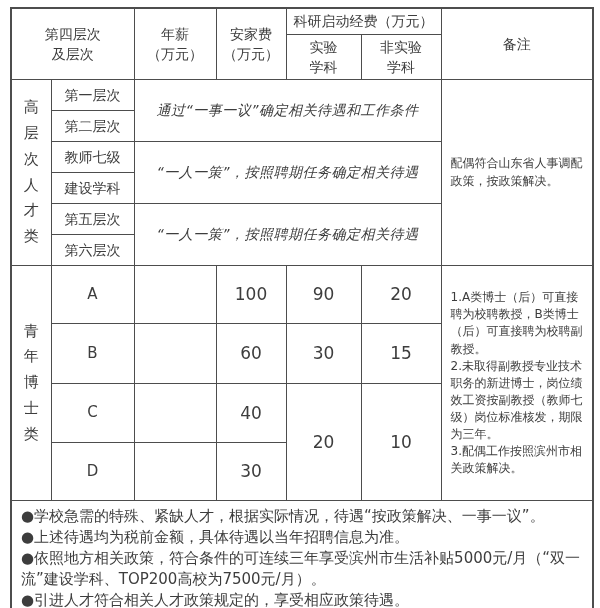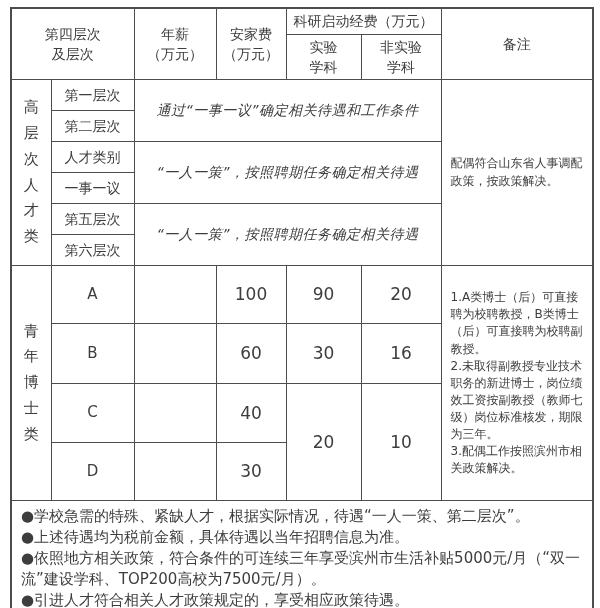--- a/index.html
+++ b/index.html
@@ -115,25 +115,25 @@
         <div class="vtext">高层次人才类</div>
       </td>
       <td>第一层次</td>
       <td class="treatment" colspan="4" rowspan="2">通过“一事一议”确定相关待遇和工作条件</td>
       <td class="remark remark1" rowspan="6">配偶符合山东省人事调配政策，按政策解决。</td>
     </tr>
     <tr class="lvl">
       <td>第二层次</td>
     </tr>
     <tr class="lvl">
-      <td>人才类别</td>
+      <td>教师七级</td>
       <td class="treatment" colspan="4" rowspan="2">“一人一策”，按照聘期任务确定相关待遇</td>
     </tr>
     <tr class="lvl">
-      <td>一事一议</td>
+      <td>建设学科</td>
     </tr>
     <tr class="lvl">
       <td>第五层次</td>
       <td class="treatment" colspan="4" rowspan="2">“一人一策”，按照聘期任务确定相关待遇</td>
     </tr>
     <tr class="lvl">
       <td>第六层次</td>
     </tr>
 
     <tr class="rowA">
@@ -147,38 +147,38 @@
       <td class="num">20</td>
       <td class="remark" rowspan="4">1.A类博士（后）可直接聘为校聘教授，B类博士（后）可直接聘为校聘副教授。
 2.未取得副教授专业技术职务的新进博士，岗位绩效工资按副教授（教师七级）岗位标准核发，期限为三年。
 3.配偶工作按照滨州市相关政策解决。</td>
     </tr>
     <tr class="rowB">
       <td class="letter">B</td>
       <td class="num"></td>
       <td class="num">60</td>
       <td class="num">30</td>
-      <td class="num">16</td>
+      <td class="num">15</td>
     </tr>
     <tr class="rowC">
       <td class="letter">C</td>
       <td class="num"></td>
       <td class="num">40</td>
       <td class="num" rowspan="2">20</td>
       <td class="num" rowspan="2">10</td>
     </tr>
     <tr class="rowD">
       <td class="letter">D</td>
       <td class="num"></td>
       <td class="num">30</td>
     </tr>
 
     <tr class="foot">
       <td class="notes" colspan="7">
-        <div class="note">●学校急需的特殊、紧缺人才，根据实际情况，待遇“一人一策、第二层次”。</div>
+        <div class="note">●学校急需的特殊、紧缺人才，根据实际情况，待遇“按政策解决、一事一议”。</div>
         <div class="note">●上述待遇均为税前金额，具体待遇以当年招聘信息为准。</div>
         <div class="note">●依照地方相关政策，符合条件的可连续三年享受滨州市生活补贴5000元/月（“双一流”建设学科、TOP200高校为7500元/月）。</div>
         <div class="note">●引进人才符合相关人才政策规定的，享受相应政策待遇。</div>
       </td>
     </tr>
   </tbody>
     </table>
 </div>
 
 </body></html>

